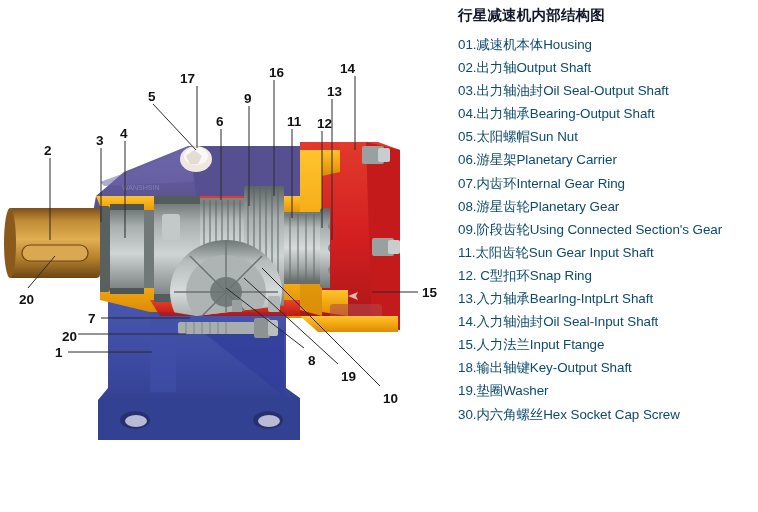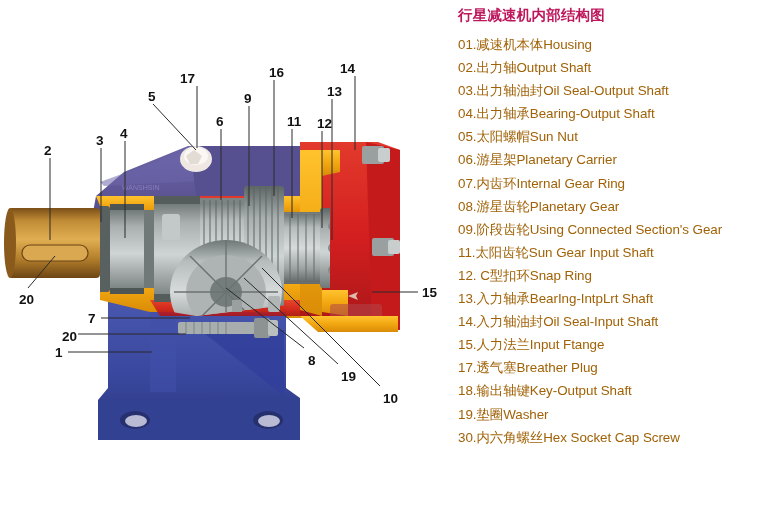--- a/index.html
+++ b/index.html
@@ -7,26 +7,26 @@
     width:758px;height:512px;
     background:#ffffff;
     font-family:"Liberation Sans","DejaVu Sans",sans-serif;
     overflow:hidden;position:relative;
   }
   #root{position:relative;width:758px;height:512px;}
 
   
   .legend{position:absolute;left:458px;top:6px;width:298px;}
   .legend-title{
-    font-size:14.5px;font-weight:bold;color:#be185d;
+    font-size:14.5px;font-weight:bold;color:#0f172a;
     letter-spacing:.2px;margin:0 0 9px 0;line-height:18px;
   }
   .legend-list{list-style:none;margin:0;padding:0;}
   .legend-item{
-    font-size:13.4px;color:#a16207;line-height:23.1px;
+    font-size:13.4px;color:#0c4a6e;line-height:23.1px;
     white-space:nowrap;letter-spacing:-.05px;
   }
 
   
   .diagram{position:absolute;left:0;top:0;width:458px;height:512px;}
   .diagram svg{display:block;}
 
   
   .callout{
     position:absolute;font-size:13.5px;font-weight:bold;color:#111;
@@ -330,20 +330,19 @@
       <li class="legend-item">05.太阳螺帽Sun Nut</li>
       <li class="legend-item">06.游星架Planetary Carrier</li>
       <li class="legend-item">07.内齿环Internal Gear Ring</li>
       <li class="legend-item">08.游星齿轮Planetary Gear</li>
       <li class="legend-item">09.阶段齿轮Using Connected Section's Gear</li>
       <li class="legend-item">11.太阳齿轮Sun Gear Input Shaft</li>
       <li class="legend-item">12. C型扣环Snap Ring</li>
       <li class="legend-item">13.入力轴承BearIng-IntpLrt Shaft</li>
       <li class="legend-item">14.入力轴油封Oil Seal-Input Shaft</li>
       <li class="legend-item">15.人力法兰Input Ftange</li>
-      <li class="legend-item">17.透气塞Breather Plug</li>
       <li class="legend-item">18.输出轴键Key-Output Shaft</li>
       <li class="legend-item">19.垫圈Washer</li>
       <li class="legend-item">30.内六角螺丝Hex Socket Cap Screw</li>
     </ul>
   </div>
 
 </div>
 
 </body></html>

